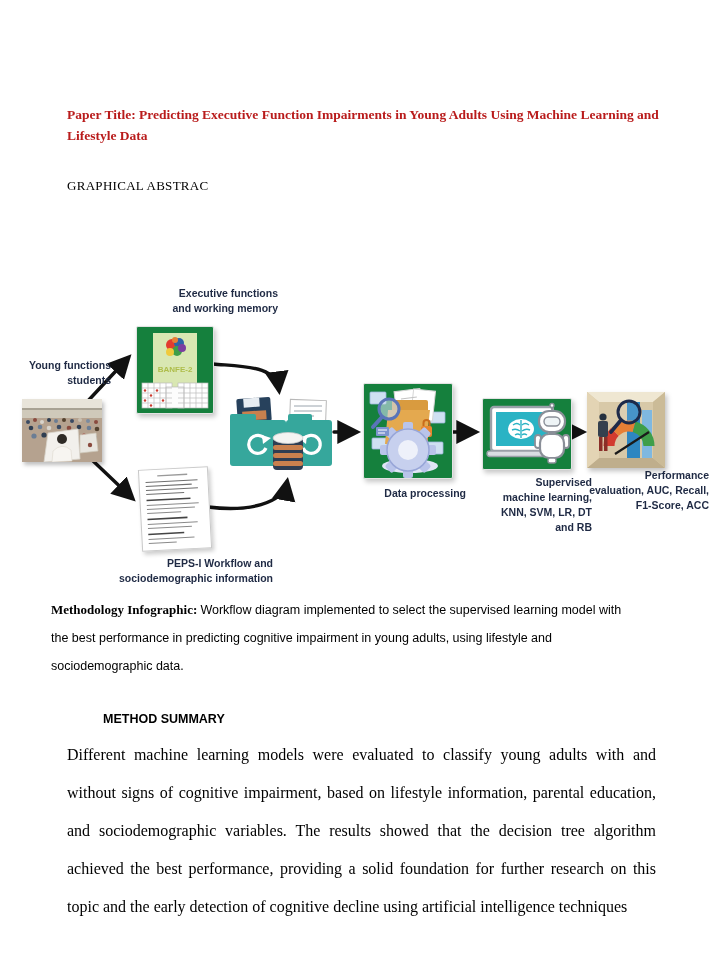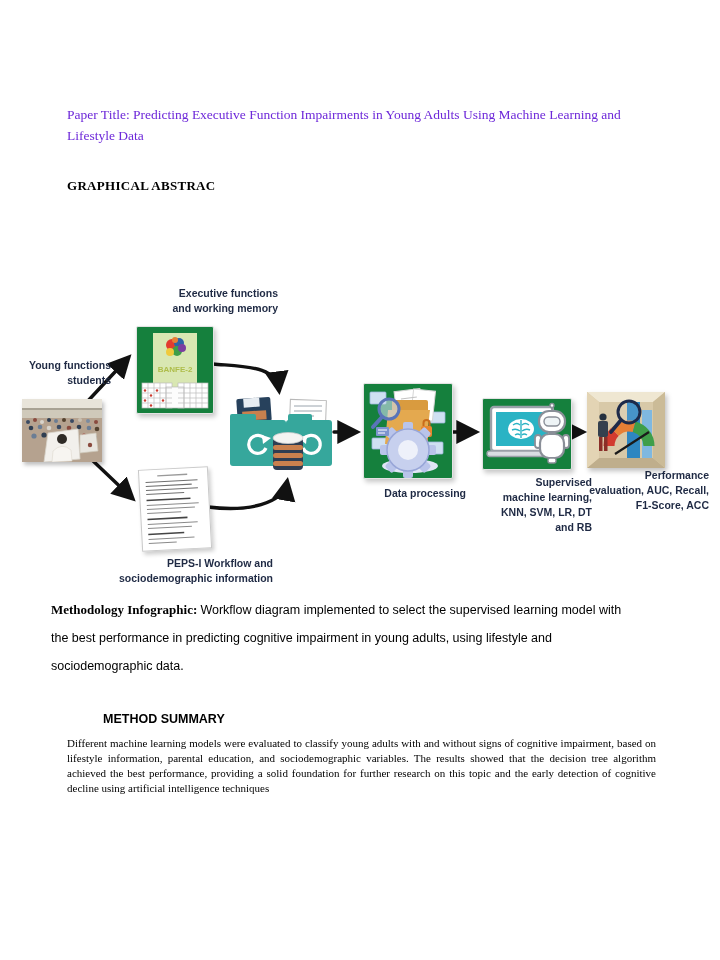--- a/index.html
+++ b/index.html
@@ -1,36 +1,36 @@
 <!DOCTYPE html>
 <html><head>
 <meta charset="utf-8">
 <style>
   html,body{margin:0;padding:0;background:#ffffff;}
   .page{position:relative;width:720px;height:960px;background:#ffffff;overflow:hidden;
         font-family:"Liberation Serif", serif;color:#000;}
-  .title{position:absolute;left:67px;top:104px;width:592px;font-size:13.5px;font-weight:normal;
-         line-height:21px;color:#6d28d9;}
-  .abstract-heading{position:absolute;left:67px;top:178px;font-size:13px;font-weight:bold;letter-spacing:.3px;}
+  .title{position:absolute;left:67px;top:104px;width:592px;font-size:13.5px;font-weight:bold;
+         line-height:21px;color:#b91c1c;}
+  .abstract-heading{position:absolute;left:67px;top:178px;font-size:13px;font-weight:normal;letter-spacing:.3px;}
   
   .diagram{position:absolute;left:0;top:270px;width:720px;height:330px;}
   .dlabel{position:absolute;font-family:"Liberation Sans", sans-serif;font-weight:bold;
           font-size:10.5px;line-height:15px;color:#1F2A44;text-align:right;}
   .tile{position:absolute;background:#15803d;border:1px solid #e3e3e3;border-radius:2px;
         box-shadow:2px 3px 5px rgba(0,0,0,.22);}
   .arrow-layer{position:absolute;left:0;top:0;width:720px;height:330px;}
   .peps-doc{position:absolute;left:140px;top:198px;width:68px;height:80px;background:#fff;
             border:1px solid #c9c9c9;box-shadow:2px 3px 4px rgba(0,0,0,.2);transform:rotate(-3deg);}
   
   .caption{position:absolute;left:51px;top:596px;width:578px;font-size:12.5px;line-height:28px;}
   .caption .lead{font-family:"Liberation Serif", serif;font-weight:bold;font-size:13px;}
   .caption .body{font-family:"Liberation Sans", sans-serif;}
   .method-heading{position:absolute;left:67px;top:712px;font-family:"Liberation Sans", sans-serif;
                   font-weight:bold;font-size:12.5px;padding-left:36px;}
-  .method-body{position:absolute;left:67px;top:736px;width:589px;font-size:11px;line-height:15px;
+  .method-body{position:absolute;left:67px;top:736px;width:589px;font-size:16px;line-height:38px;
                text-align:justify;}
 </style>
 </head>
 <body>
 
 <div class="page">
 
   <div class="title">Paper Title: Predicting Executive Function Impairments in Young Adults Using Machine Learning and Lifestyle Data</div>
 
   <div class="abstract-heading">GRAPHICAL ABSTRAC</div>

